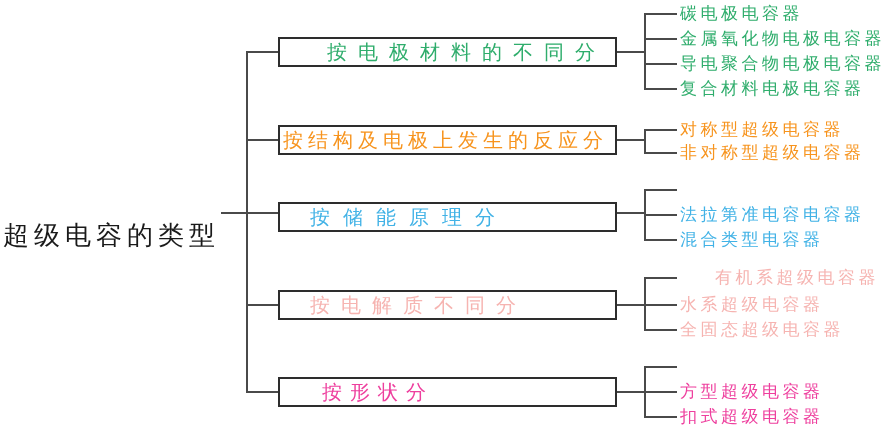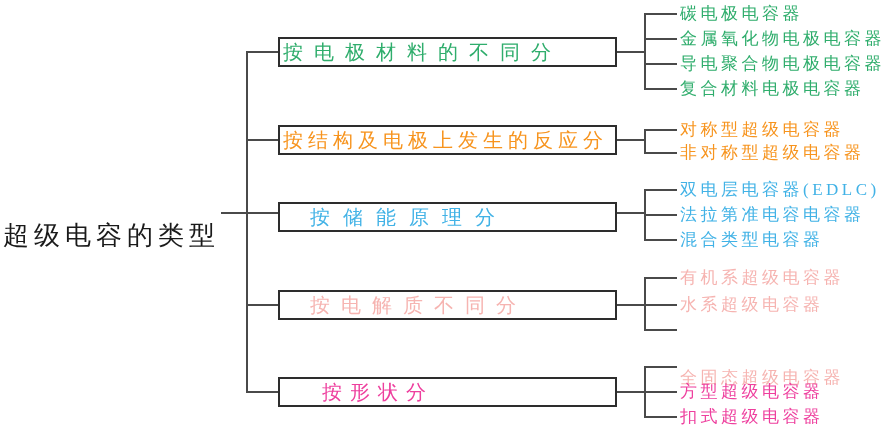--- a/index.html
+++ b/index.html
@@ -18,21 +18,21 @@
     position:absolute;left:3px;top:197px;
     font-size:26px;letter-spacing:5px;line-height:30px;
     color:#1a1a1a;white-space:nowrap;margin-top:24px;
   }
   .cat-box{
     position:absolute;left:278px;width:339px;height:30px;
     box-sizing:border-box;border:2px solid #2d2d2d;background:#ffffff;
     display:flex;align-items:center;
   }
   .cat-box span{font-size:20px;line-height:22px;white-space:nowrap;}
-  .box1{top:37px;}  .box1 span{padding-left:3px;letter-spacing:11px;}
+  .box1{top:37px;padding-left:44px;}  .box1 span{padding-left:3px;letter-spacing:11px;}
   .box2{top:125px;} .box2 span{padding-left:3px;letter-spacing:5px;}
   .box3{top:202px;} .box3 span{padding-left:30px;letter-spacing:13px;}
   .box4{top:290px;} .box4 span{padding-left:30px;letter-spacing:11px;}
   .box5{top:377px;} .box5 span{padding-left:42px;letter-spacing:8px;}
   .leaf{
     position:absolute;left:680px;height:24px;line-height:24px;
     font-size:17px;letter-spacing:3.5px;white-space:nowrap;
   }
 </style>
 </head>
@@ -76,24 +76,23 @@
   </div>
 
   <div class="leaf" style="top: 2px; color: rgb(47, 173, 108);">碳电极电容器</div>
   <div class="leaf" style="top: 27px; color: rgb(47, 173, 108);">金属氧化物电极电容器</div>
   <div class="leaf" style="top: 52px; color: rgb(47, 173, 108);">导电聚合物电极电容器</div>
   <div class="leaf" style="top: 77px; color: rgb(47, 173, 108);">复合材料电极电容器</div>
 
   <div class="leaf" style="top: 118px; color: rgb(247, 148, 30);">对称型超级电容器</div>
   <div class="leaf" style="top: 141px; color: rgb(247, 148, 30);">非对称型超级电容器</div>
 
-  <div class="leaf" style="top: 178px; color: rgb(65, 178, 230);">双电层电容器(EDLC)</div>
   <div class="leaf" style="top: 203px; color: rgb(65, 178, 230);">法拉第准电容电容器</div>
   <div class="leaf" style="top: 228px; color: rgb(65, 178, 230);">混合类型电容器</div>
 
-  <div class="leaf" style="top: 266px; color: rgb(246, 180, 177);">有机系超级电容器</div>
+  <div class="leaf" style="top: 266px; color: rgb(246, 180, 177); margin-left: 35px;">有机系超级电容器</div>
   <div class="leaf" style="top: 293px; color: rgb(246, 180, 177);">水系超级电容器</div>
-  <div class="leaf" style="top: 318px; color: rgb(246, 180, 177); margin-top: 48px;">全固态超级电容器</div>
+  <div class="leaf" style="top: 318px; color: rgb(246, 180, 177);">全固态超级电容器</div>
 
   <div class="leaf" style="top: 380px; color: rgb(238, 63, 158);">方型超级电容器</div>
   <div class="leaf" style="top: 405px; color: rgb(238, 63, 158); text-align: right;">扣式超级电容器</div>
 
 </div>
 
 </body></html>

